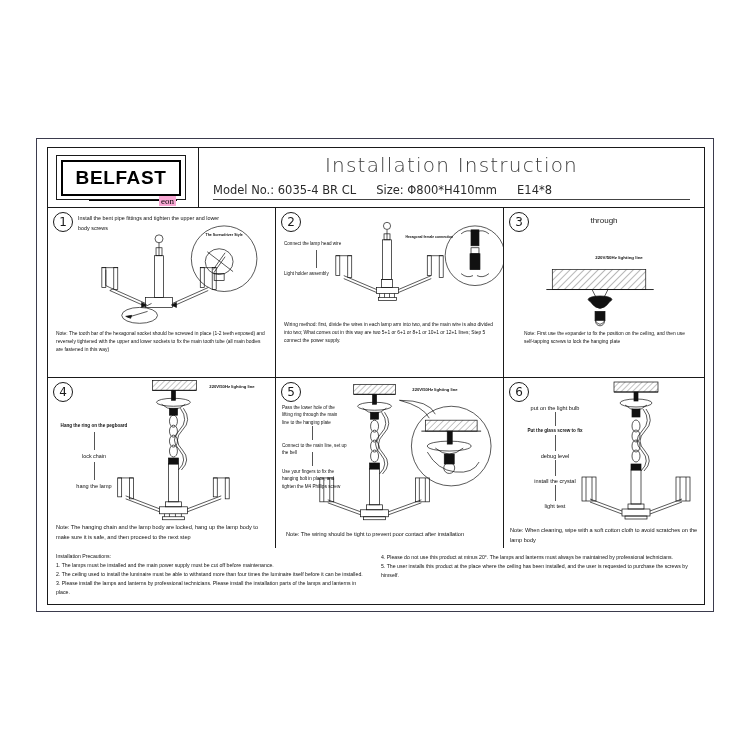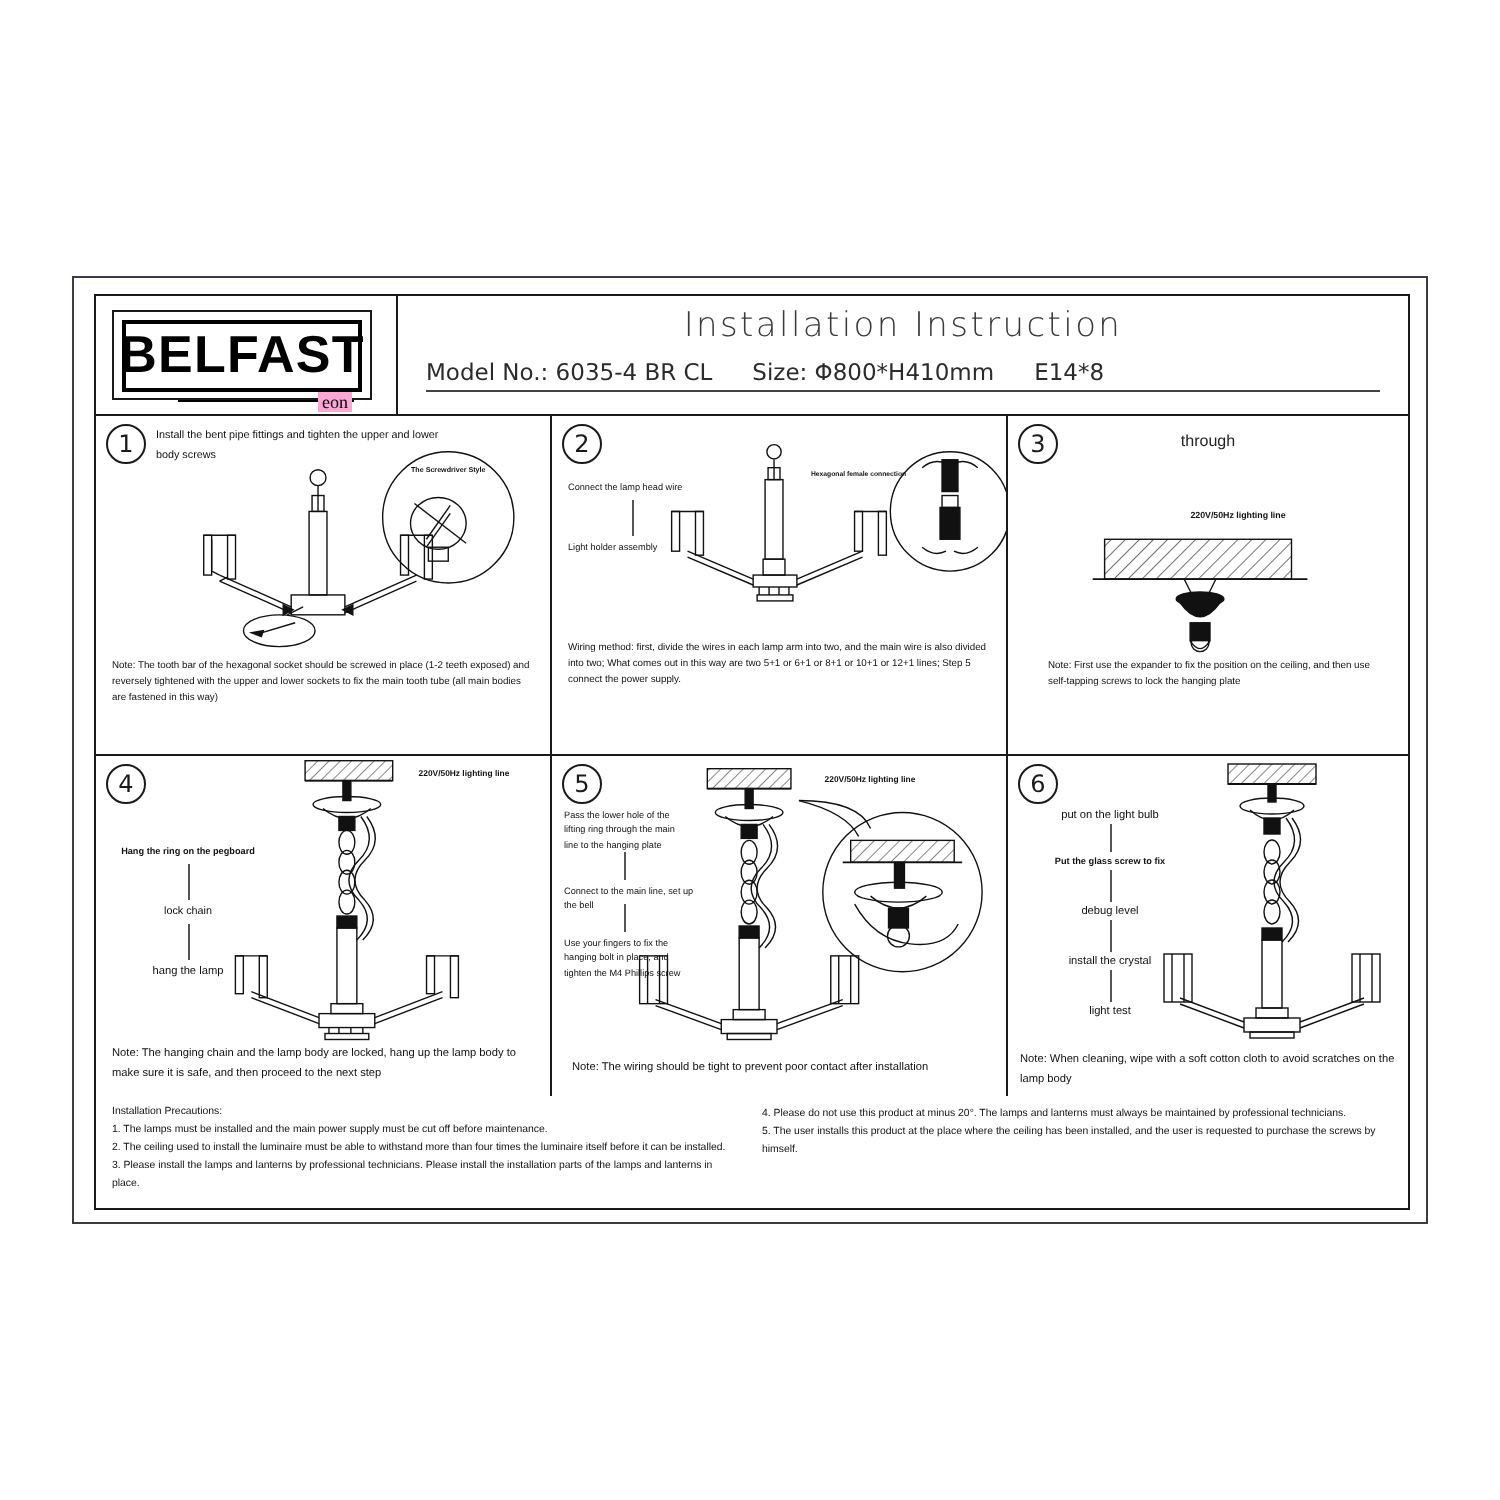--- a/index.html
+++ b/index.html
@@ -39,40 +39,40 @@
     display: flex; flex-direction: column;
     align-items: center; justify-content: center;
   }
   .logo-box .inner {
     width: 120px; height: 36px;
     border: 2px solid #000;
     display: flex; align-items: center; justify-content: center;
     position: relative;
   }
   .logo-main {
-    font-size: 26px; font-weight: bold; letter-spacing: 0.6px;
+    font-size: 19px; font-weight: bold; letter-spacing: 0.6px;
     font-family: "Liberation Sans", sans-serif;
     color: #000;
   }
   .logo-sub {
     position: absolute; right: 3px; bottom: -12px;
     font-size: 9px; font-family: Liberation Serif, serif;
     background: #f9a8d4; padding: 0 2px; color: #000;
   }
   .logo-rule {
     position: absolute; left: 26px; right: 2px; bottom: -7px;
     border-top: 1.5px solid #000;
   }
   .title-right {
     position: absolute; left: 150px; top: 0; right: 0; height: 100%;
     border-left: 1px solid #1a1a1a;
   }
   .doc-title {
     text-align: center; margin-top: 5px;
-    font-size: 17px; letter-spacing: 1.2px;
+    font-size: 20px; letter-spacing: 1.2px;
     color: #3a3a3a;
     font-family: "DejaVu Sans", sans-serif;
     font-weight: 300;
   }
   .doc-meta {
     margin: 6px 14px 0 14px;
     border-bottom: 1px solid #444;
     padding-bottom: 2px;
     display: flex; gap: 20px; justify-content: flex-start;
     font-size: 11.5px; color: #2b2b2b;

